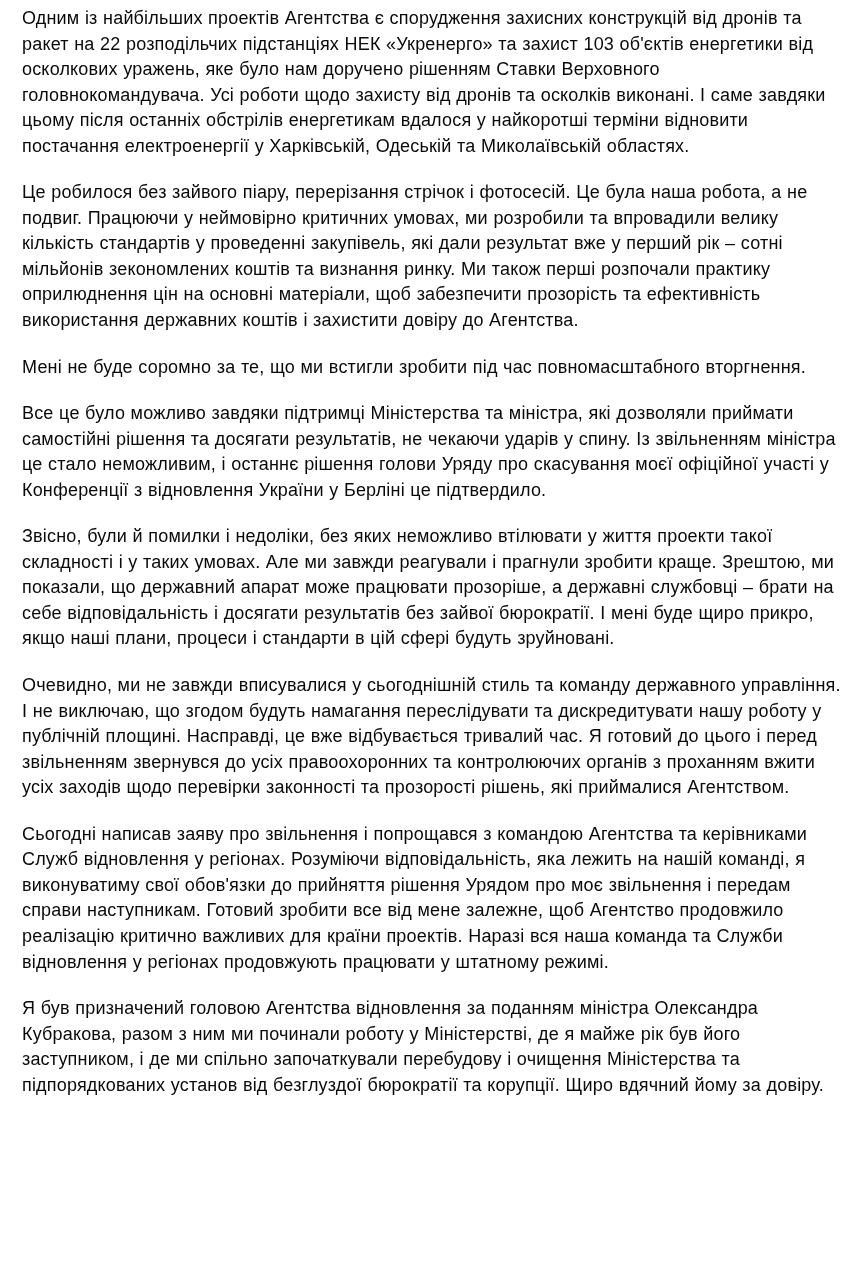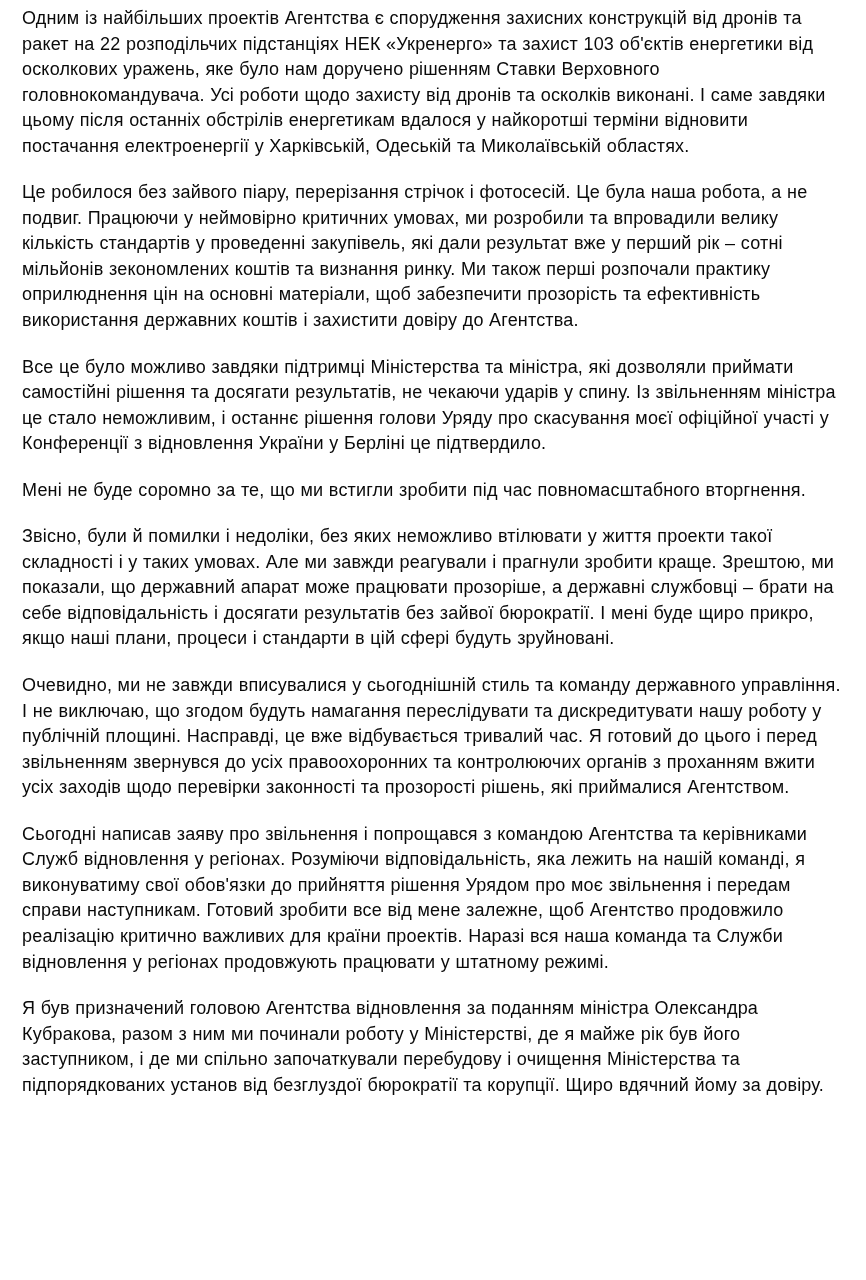--- a/index.html
+++ b/index.html
@@ -31,20 +31,20 @@
   .paragraph:last-child {
     margin-bottom: 0;
   }
 </style>
 </head>
 <body>
 
 <div class="document">
   <p class="paragraph">Одним із найбільших проектів Агентства є спорудження захисних конструкцій від дронів та ракет на 22 розподільчих підстанціях НЕК «Укренерго» та захист 103 об'єктів енергетики від осколкових уражень, яке було нам доручено рішенням Ставки Верховного головнокомандувача. Усі роботи щодо захисту від дронів та осколків виконані. І саме завдяки цьому після останніх обстрілів енергетикам вдалося у найкоротші терміни відновити постачання електроенергії у Харківській, Одеській та Миколаївській областях.</p>
   <p class="paragraph">Це робилося без зайвого піару, перерізання стрічок і фотосесій. Це була наша робота, а не подвиг. Працюючи у неймовірно критичних умовах, ми розробили та впровадили велику кількість стандартів у проведенні закупівель, які дали результат вже у перший рік – сотні мільйонів зекономлених коштів та визнання ринку. Ми також перші розпочали практику оприлюднення цін на основні матеріали, щоб забезпечити прозорість та ефективність використання державних коштів і захистити довіру до Агентства.</p>
+  <p class="paragraph">Мені не буде соромно за те, що ми встигли зробити під час повномасштабного вторгнення.</p>
   <p class="paragraph">Все це було можливо завдяки підтримці Міністерства та міністра, які дозволяли приймати самостійні рішення та досягати результатів, не чекаючи ударів у спину. Із звільненням міністра це стало неможливим, і останнє рішення голови Уряду про скасування моєї офіційної участі у Конференції з відновлення України у Берліні це підтвердило.</p>
-  <p class="paragraph">Мені не буде соромно за те, що ми встигли зробити під час повномасштабного вторгнення.</p>
   <p class="paragraph">Звісно, були й помилки і недоліки, без яких неможливо втілювати у життя проекти такої складності і у таких умовах. Але ми завжди реагували і прагнули зробити краще. Зрештою, ми показали, що державний апарат може працювати прозоріше, а державні службовці – брати на себе відповідальність і досягати результатів без зайвої бюрократії. І мені буде щиро прикро, якщо наші плани, процеси і стандарти в цій сфері будуть зруйновані.</p>
   <p class="paragraph">Очевидно, ми не завжди вписувалися у сьогоднішній стиль та команду державного управління. І не виключаю, що згодом будуть намагання переслідувати та дискредитувати нашу роботу у публічній площині. Насправді, це вже відбувається тривалий час. Я готовий до цього і перед звільненням звернувся до усіх правоохоронних та контролюючих органів з проханням вжити усіх заходів щодо перевірки законності та прозорості рішень, які приймалися Агентством.</p>
   <p class="paragraph">Сьогодні написав заяву про звільнення і попрощався з командою Агентства та керівниками Служб відновлення у регіонах. Розуміючи відповідальність, яка лежить на нашій команді, я виконуватиму свої обов'язки до прийняття рішення Урядом про моє звільнення і передам справи наступникам. Готовий зробити все від мене залежне, щоб Агентство продовжило реалізацію критично важливих для країни проектів. Наразі вся наша команда та Служби відновлення у регіонах продовжують працювати у штатному режимі.</p>
   <p class="paragraph">Я був призначений головою Агентства відновлення за поданням міністра Олександра Кубракова, разом з ним ми починали роботу у Міністерстві, де я майже рік був його заступником, і де ми спільно започаткували перебудову і очищення Міністерства та підпорядкованих установ від безглуздої бюрократії та корупції. Щиро вдячний йому за довіру.</p>
 
 </div>
 
 </body></html>

